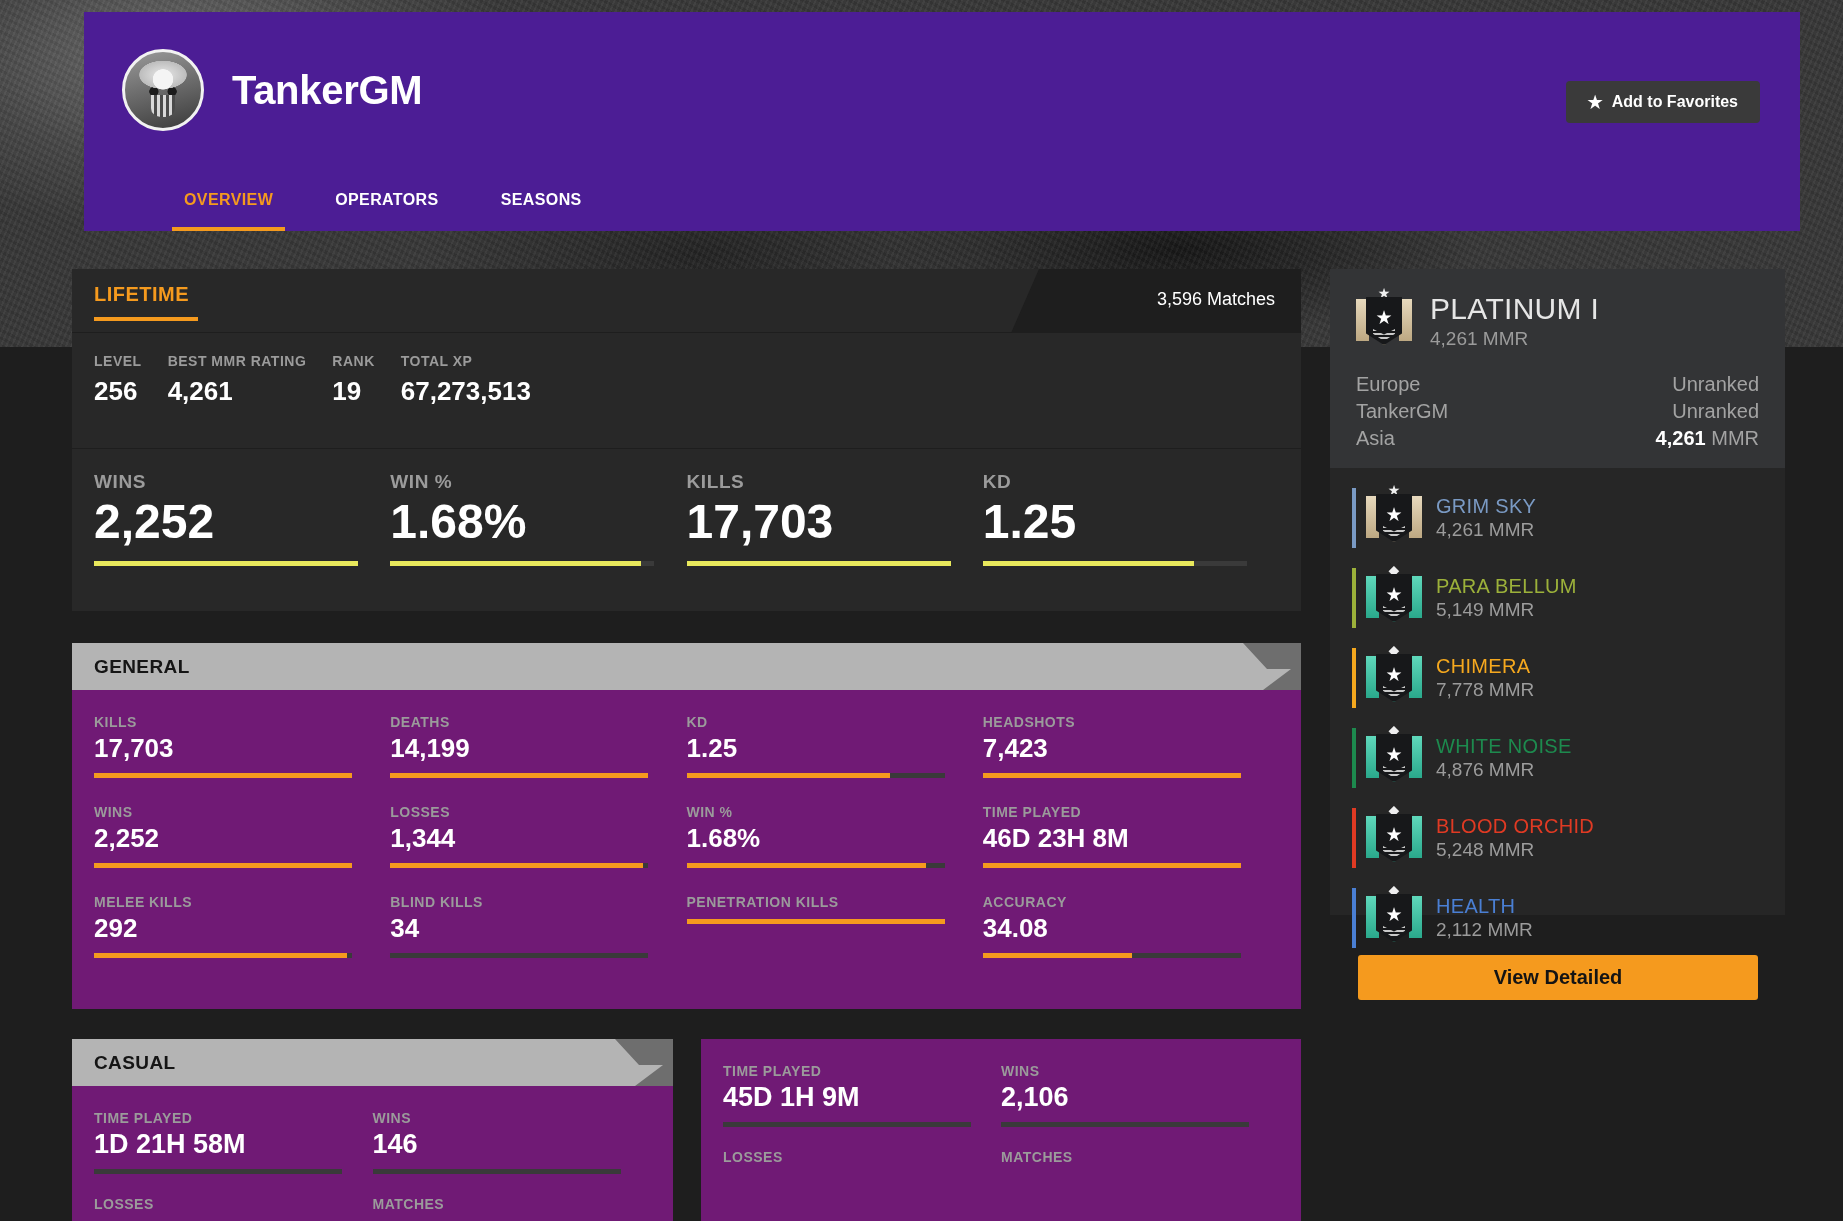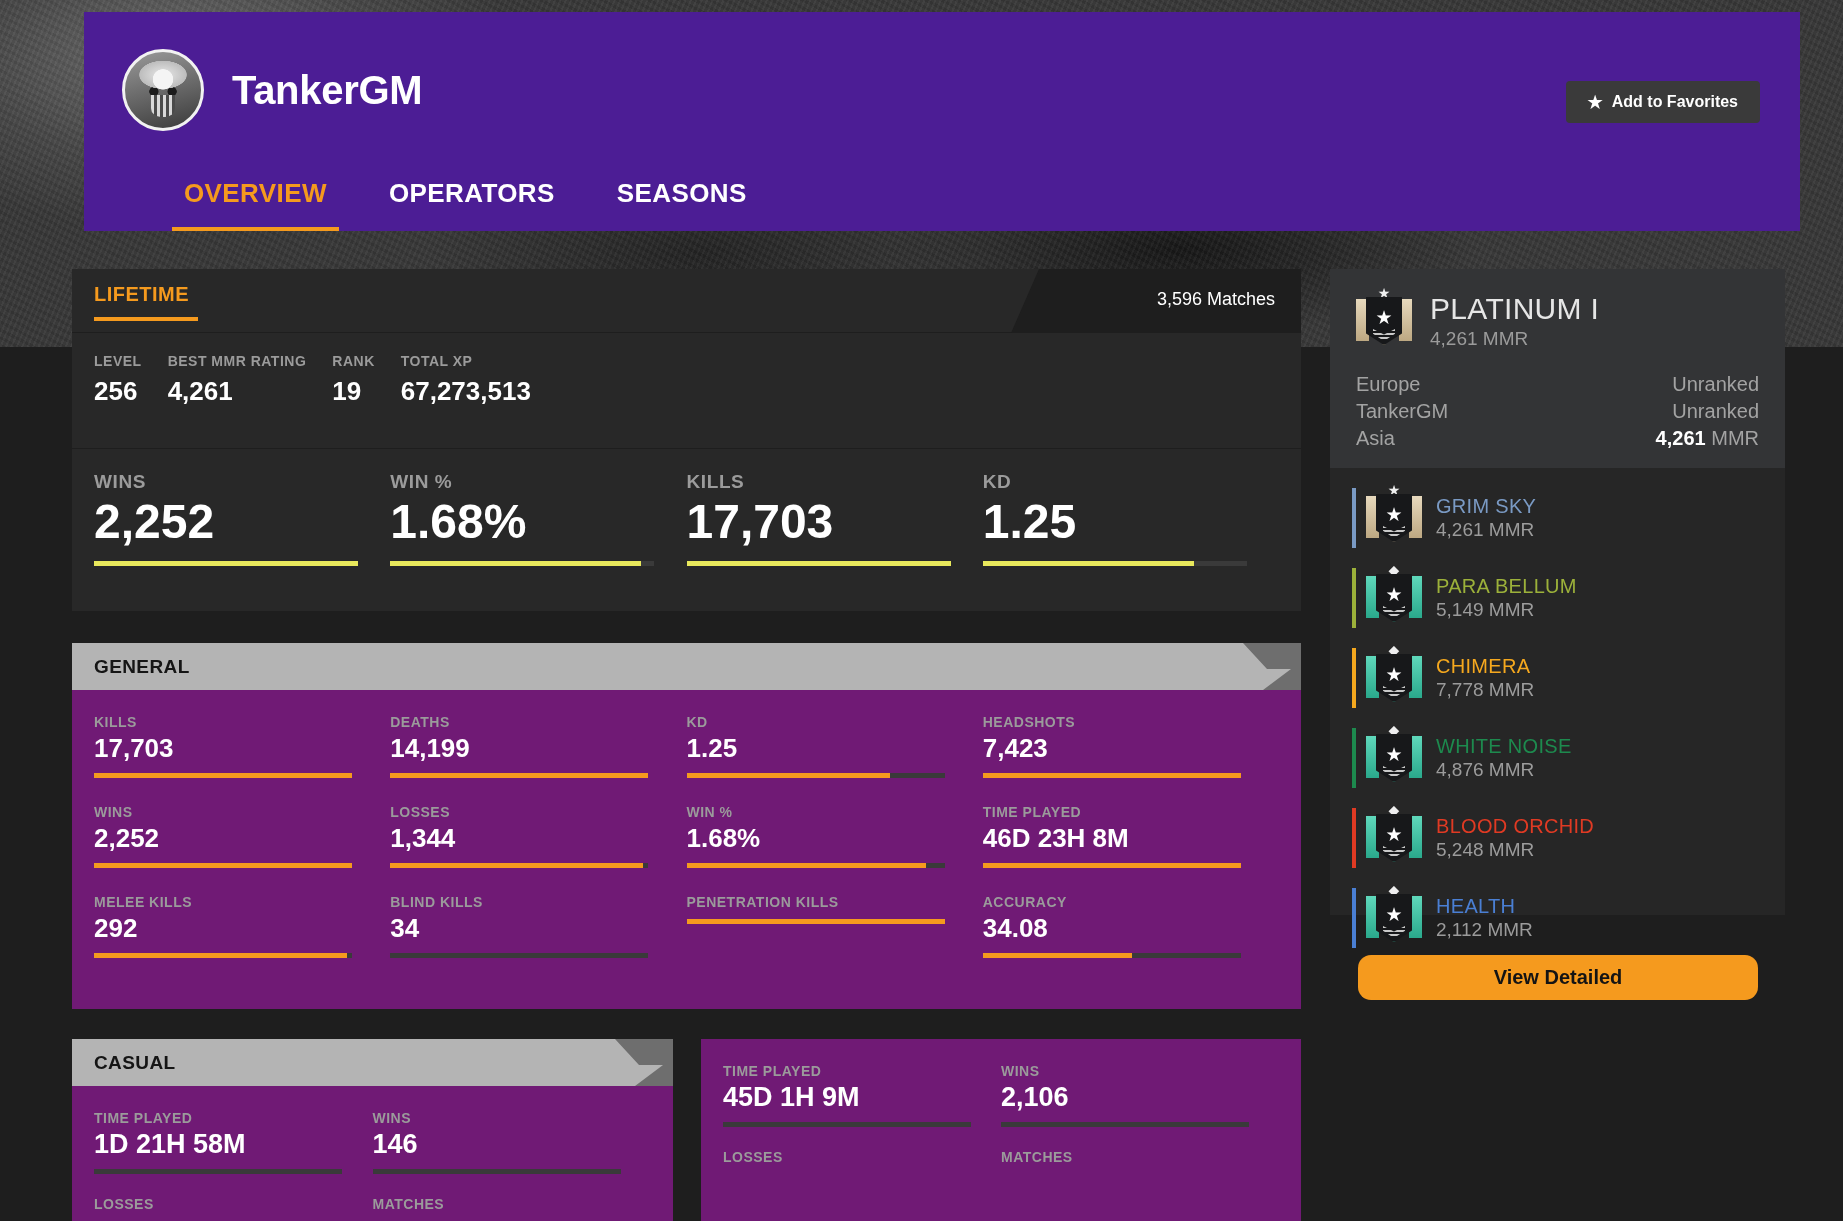--- a/index.html
+++ b/index.html
@@ -67,21 +67,21 @@
     background:#3a3a3a; border:none; color:#fff;
     font-family:"Liberation Sans", sans-serif;
     font-size:16px; font-weight:bold;
     padding:12px 22px; border-radius:4px; cursor:pointer;
     display:flex; align-items:center; gap:9px;
   }
   #fav-btn .star { font-size:17px; line-height:1; }
 
   #tabs { position:absolute; left:100px; bottom:0; display:flex; gap:0; }
   .tab {
-    font-size:26px; font-weight:bold; color:#ffffff;
+    font-size:16px; font-weight:bold; color:#ffffff;
     letter-spacing:.4px; padding:0 0 22px 0; margin-right:62px;
     cursor:pointer; position:relative; background:none; border:none;
     font-family:"Liberation Sans", sans-serif;
   }
   .tab.active { color:#f59a1e; }
   .tab.active::after {
     content:""; position:absolute; left:-12px; right:-12px; bottom:0; height:4px;
     background:#f59a1e;
   }
 
@@ -214,21 +214,21 @@
   }
   .season-item .accent {
     position:absolute; left:22px; top:10px; bottom:10px; width:4px;
   }
   .season-item .sbadge { margin-left:14px; }
   .season-name { font-size:20px; letter-spacing:.3px; }
   .season-mmr  { color:#9b9b9b; font-size:19px; margin-top:1px; }
 
   #view-detailed {
     position:absolute; left:1358px; top:955px; width:400px; height:45px;
-    background:#f59a1e; border:none; border-radius:13px;
+    background:#f59a1e; border:none; border-radius:3px;
     color:#141414; font-size:20px; font-weight:bold; cursor:pointer;
     font-family:"Liberation Sans", sans-serif;
   }
 </style>
 </head>
 <body>
 
 <div class="wrap">
 
   <div id="hero-bg"></div>

